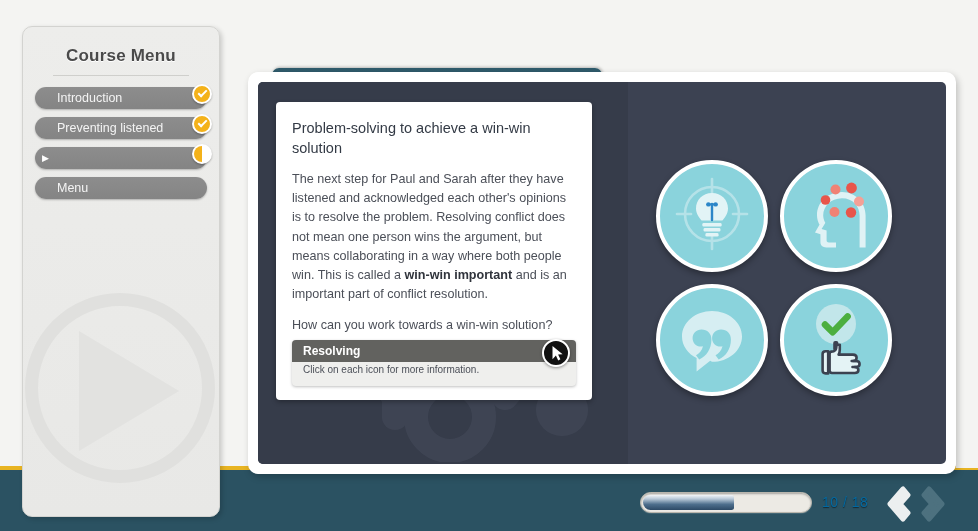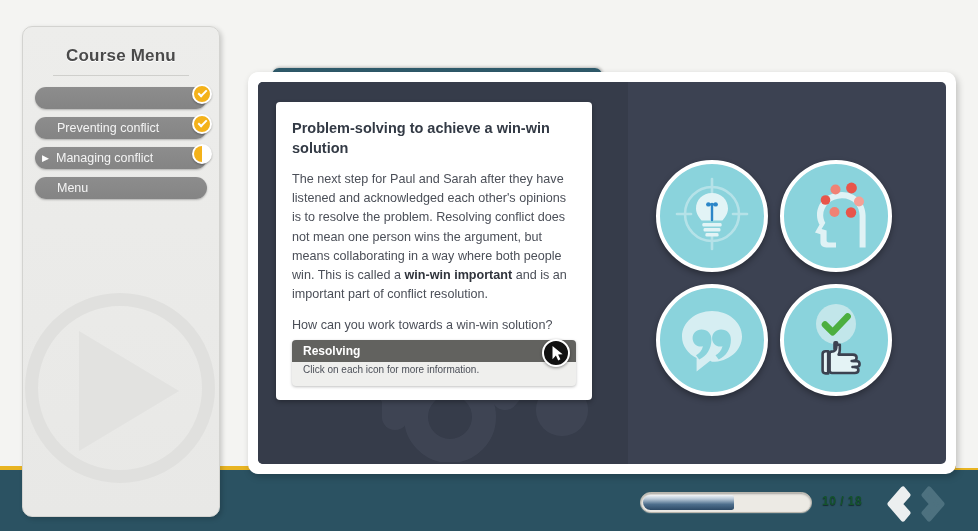--- a/index.html
+++ b/index.html
@@ -238,21 +238,21 @@
     left: 18px;
     top: 20px;
     width: 316px;
     background: #ffffff;
     border-radius: 4px;
     box-shadow: 0 2px 5px rgba(0,0,0,.3);
     padding: 17px 16px 14px 16px;
   }
   .card-h {
     font-size: 14.5px;
-    font-weight: bold;
+    font-weight: normal;
     color: #333a45;
     line-height: 1.35;
     margin-bottom: 12px;
   }
   .card-p {
     font-size: 12.6px;
     color: #4b4f58;
     line-height: 1.52;
     margin-bottom: 12px;
   }
@@ -345,23 +345,23 @@
   }
   .progress-fill {
     height: 100%;
     border-radius: 9px 3px 3px 9px;
     background: linear-gradient(180deg,#f2f5f8 0%, #b9c9d8 26%, #4e6f8d 62%, #2d4a66 100%);
   }
   .page-count {
     position: absolute;
     left: 822px;
     top: 494px;
-    font-size: 12px;
-    font-weight: bold;
-    color: #14532d;
+    font-size: 14px;
+    font-weight: normal;
+    color: #0369a1;
     letter-spacing: .5px;
     text-shadow: 0 1px 1px rgba(0,0,0,.5);
   }
   .nav-arrow {
     position: absolute;
     top: 484px;
     width: 34px;
     height: 40px;
     cursor: pointer;
   }
@@ -394,36 +394,36 @@
       <div class="tri"></div>
     </div>
 
     <div class="menu-title">Course Menu</div>
     <div class="menu-divider"></div>
 
     <div class="menu-list">
 
       <div class="menu-item">
         <span class="arrow hidden"></span>
+        <span class="label">Introduction</span>
         <span class="badge">
           <span class="tick"></span>
         </span>
       </div>
 
       <div class="menu-item">
         <span class="arrow hidden"></span>
-        <span class="label">Preventing conflict</span>
+        <span class="label">Preventing listened</span>
         <span class="badge">
           <span class="tick"></span>
         </span>
       </div>
 
       <div class="menu-item">
         <span class="arrow">▶</span>
-        <span class="label indent">Managing conflict</span>
         <span class="badge half"></span>
       </div>
 
       <div class="menu-item">
         <span class="arrow hidden"></span>
         <span class="label">Menu</span>
 
       </div>
 
     </div>

